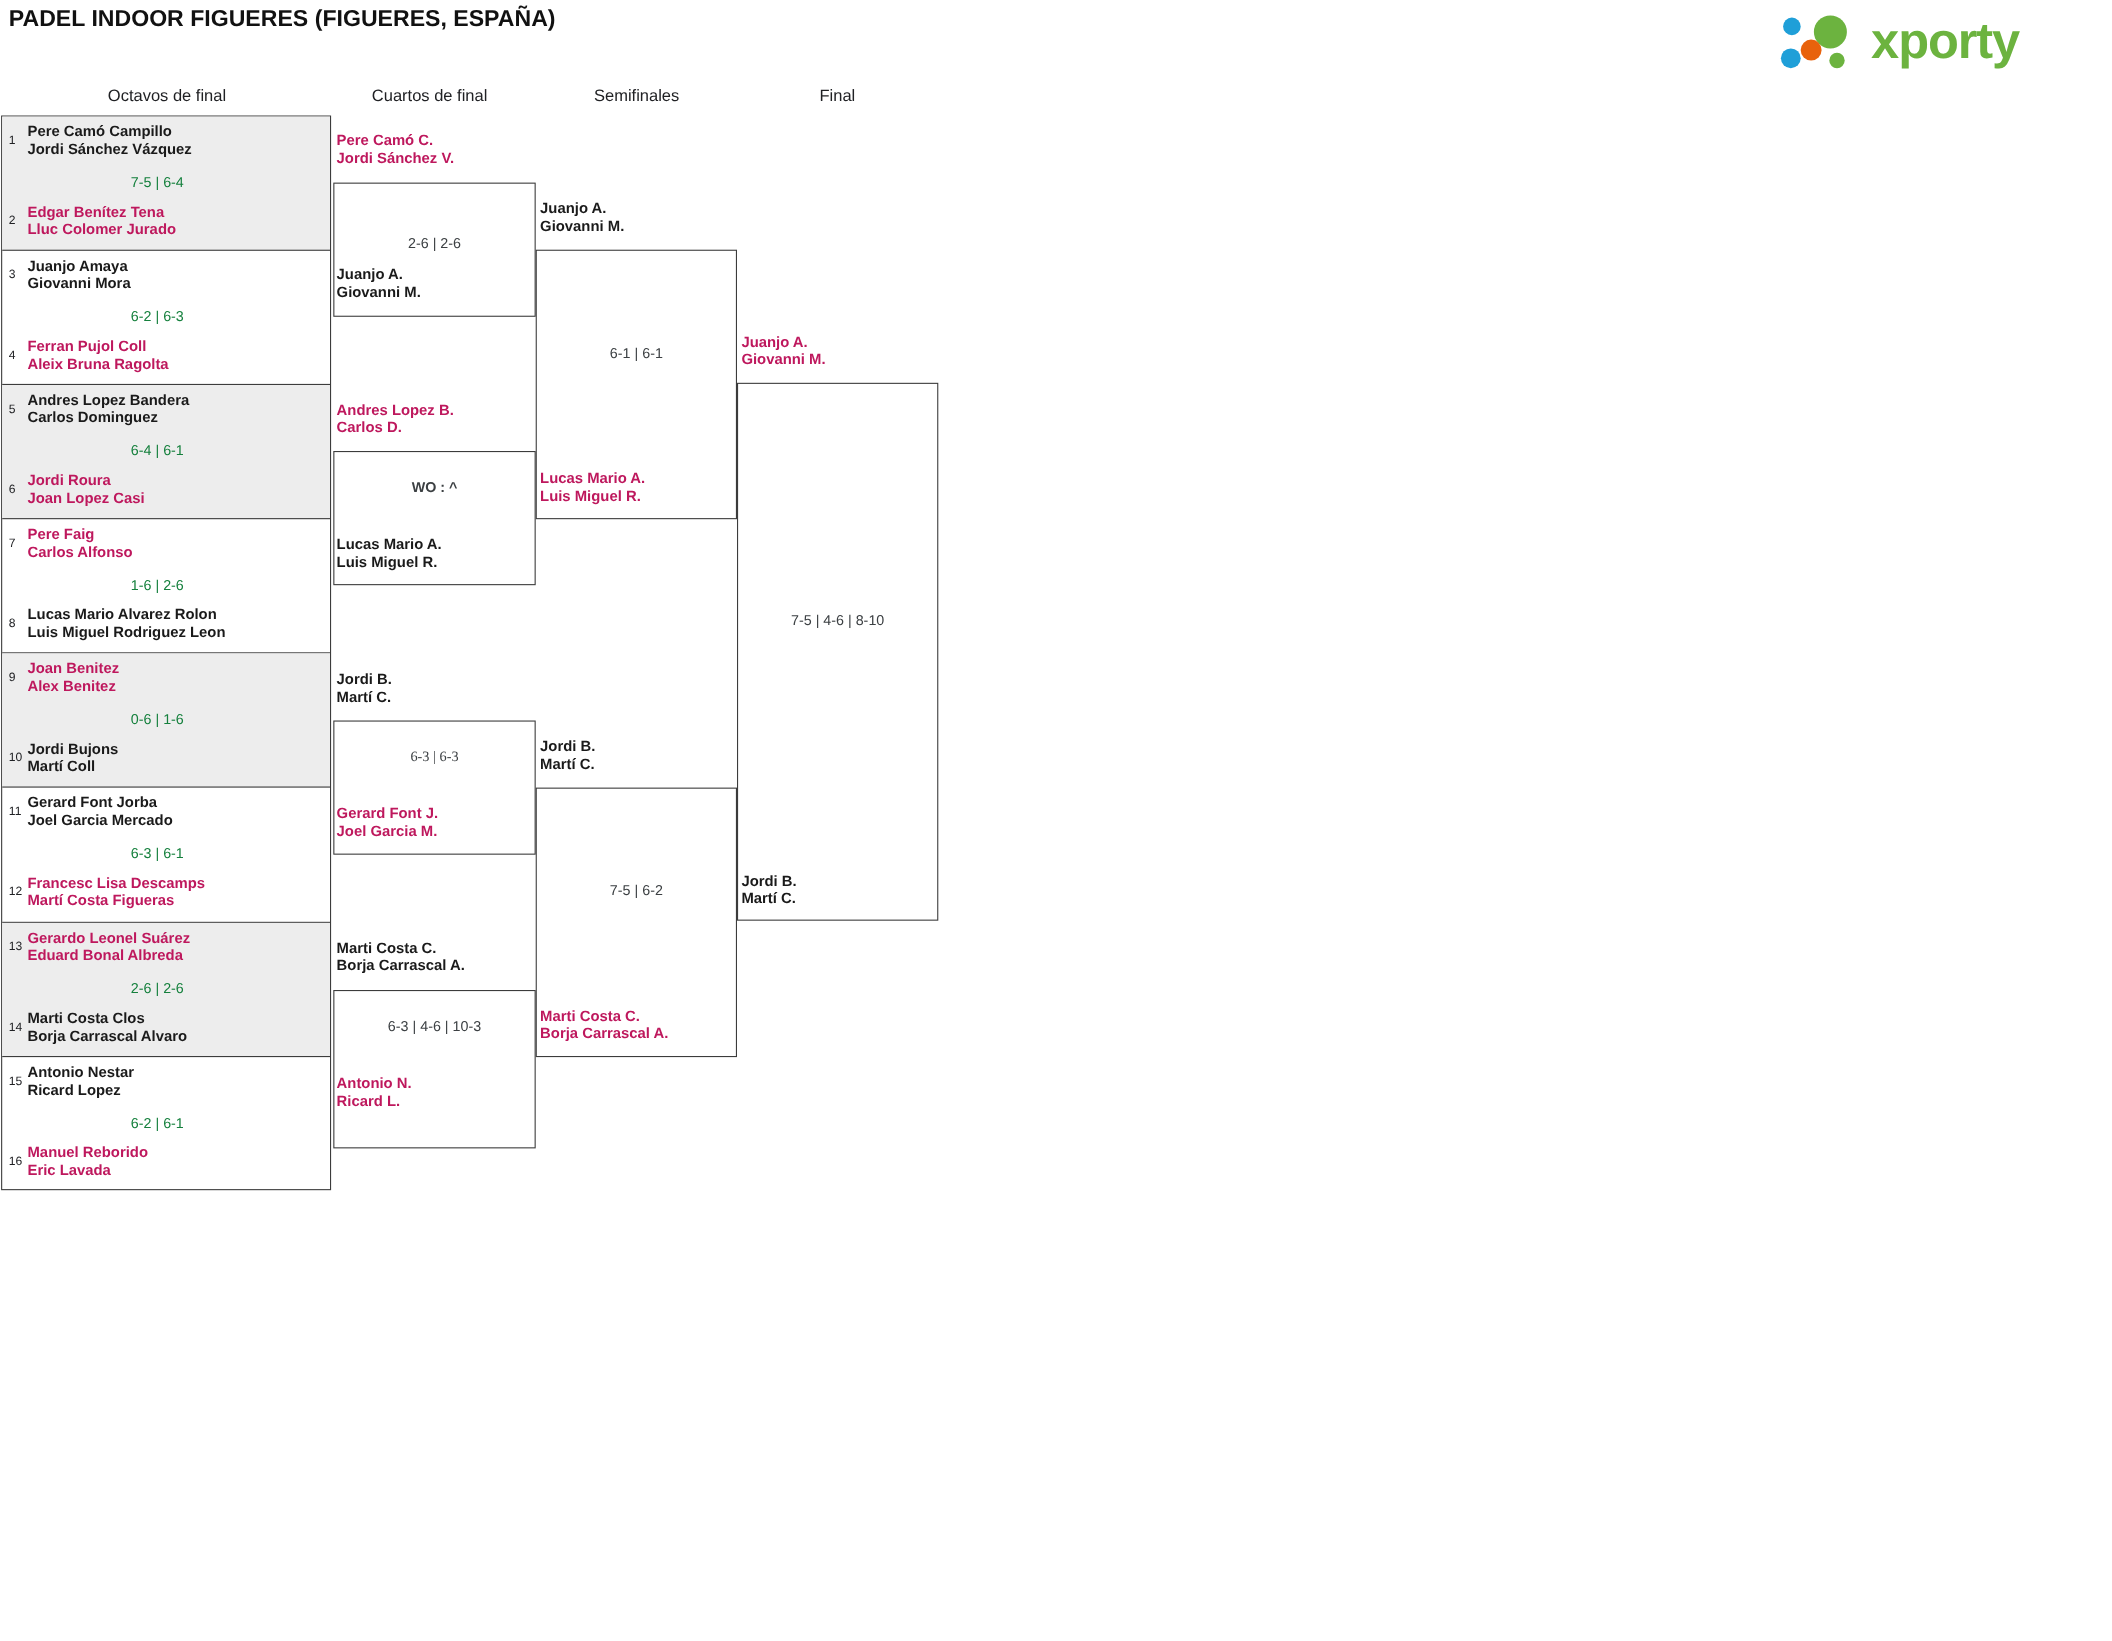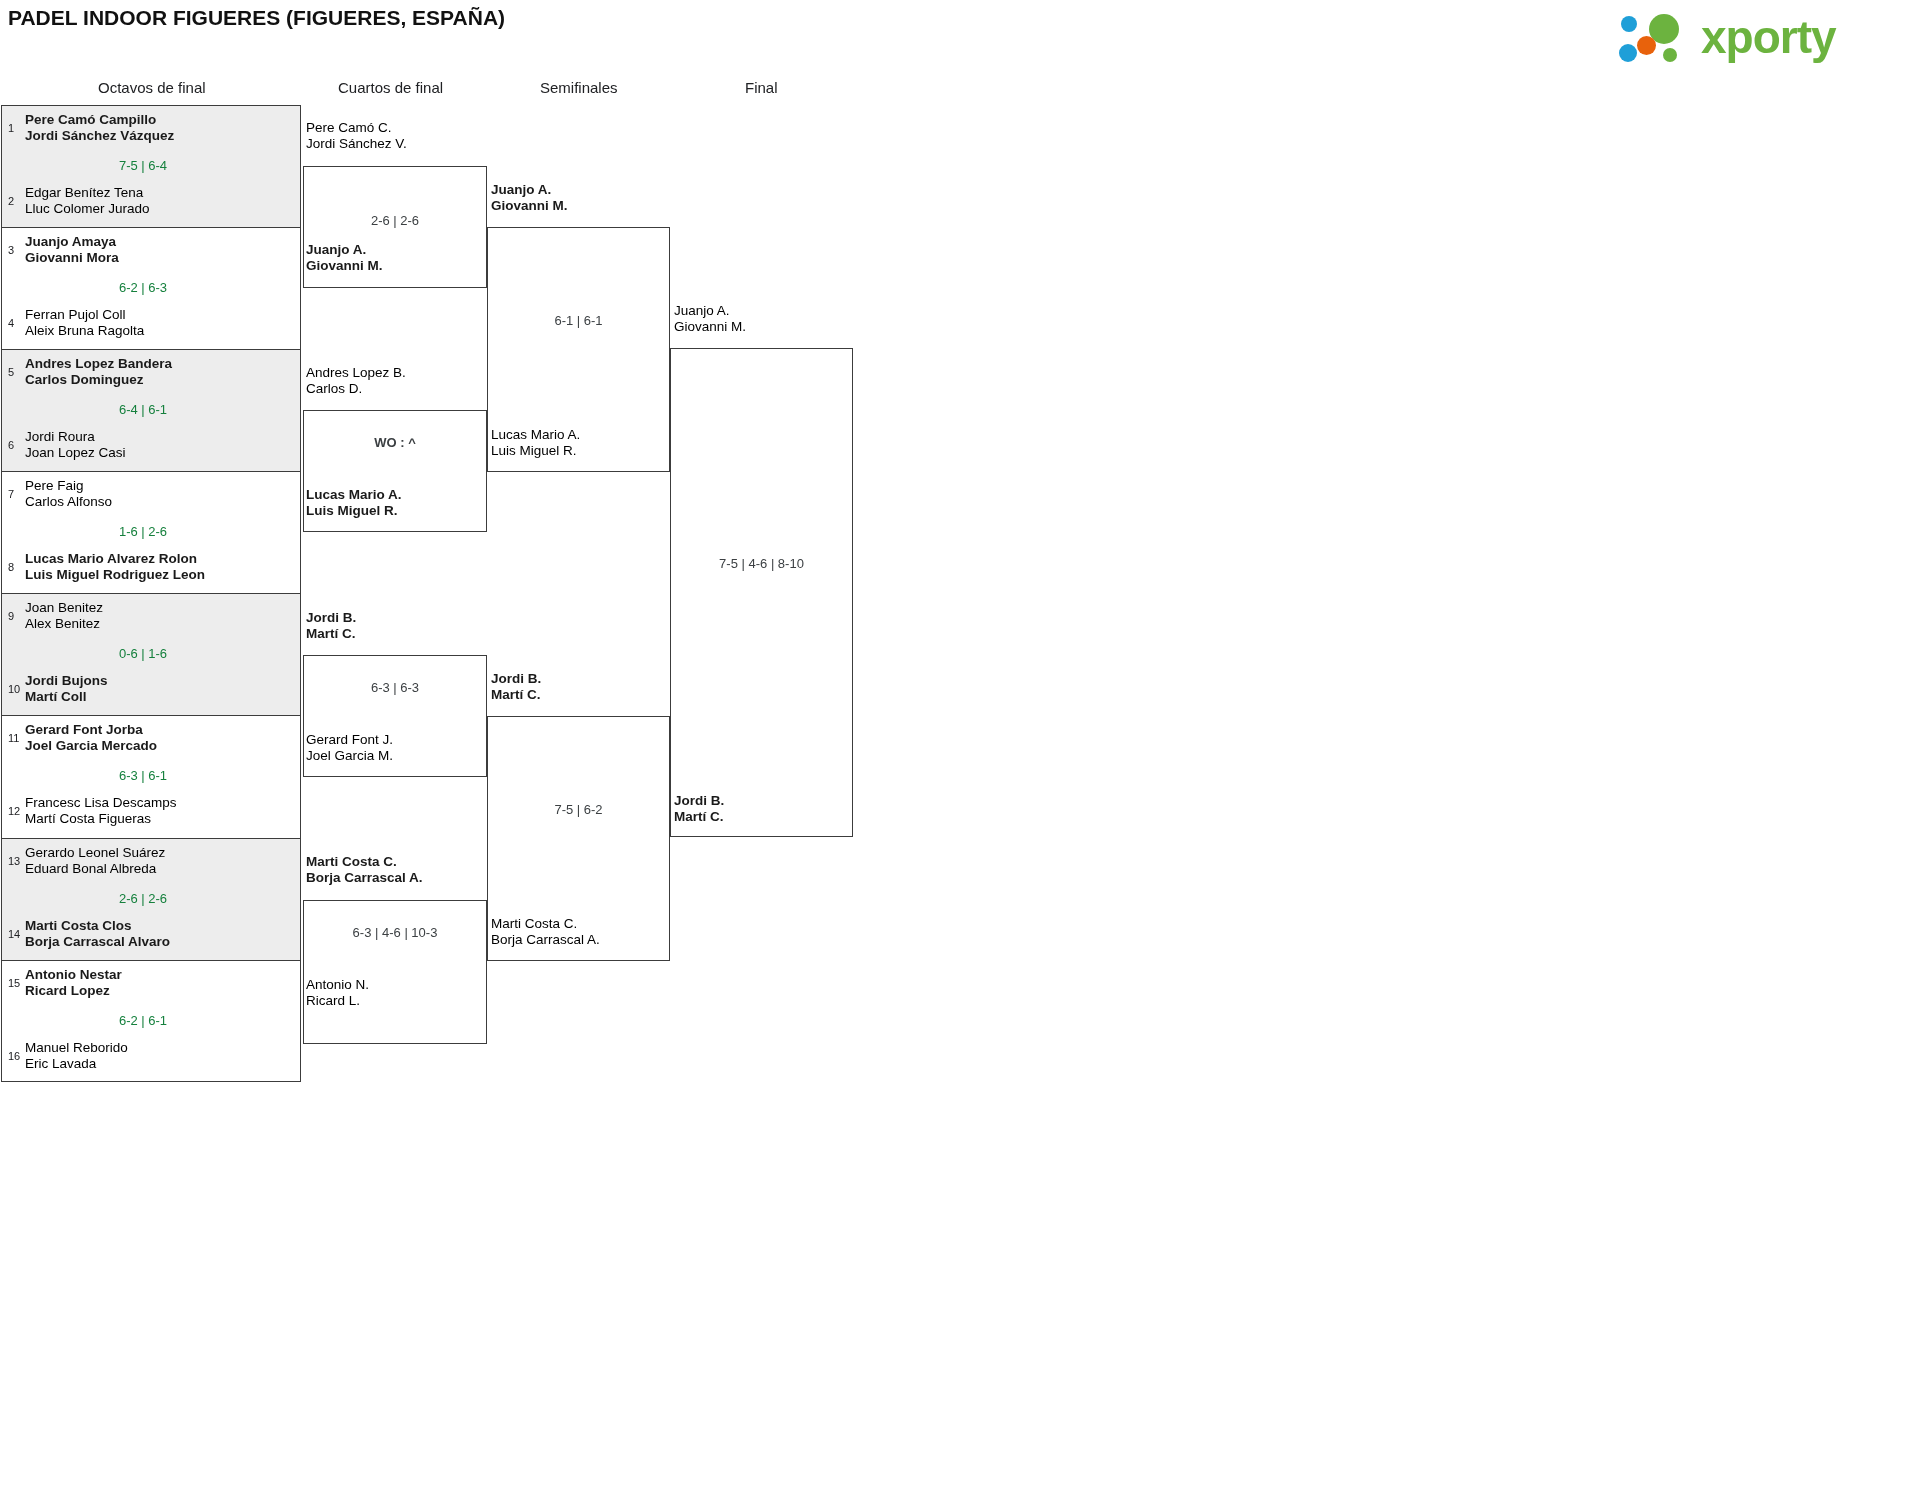--- a/index.html
+++ b/index.html
@@ -33,21 +33,21 @@
   .r1-match.last{border-bottom:none;}
   .r1-match.shaded{background:#ededed;}
   .seed{position:absolute;left:6px;font-size:11px;color:#202124;line-height:12px;}
   .seed.top{top:16px;}
   .seed.bot{top:89px;}
   .pair{position:absolute;left:23px;font-size:13.5px;line-height:16px;white-space:nowrap;}
   .pair.top{top:6px;}
   .pair.bot{top:79px;}
   .pair .nm{display:block;}
   .win{font-weight:700;color:#1a1a1a;}
-  .lose{font-weight:400;color:#000000;}
+  .lose{font-weight:700;color:#be185d;}
   .r1-score{position:absolute;left:0;right:0;top:52px;text-align:center;
             font-size:13px;color:#15803d;padding-right:16px;}
 
   
   .bracket-box{position:absolute;border:1px solid #3c3c3c;box-sizing:border-box;background:transparent;}
   .box-score{position:absolute;left:0;right:0;text-align:center;font-size:13px;color:#3c4043;}
 
   
   .adv{position:absolute;font-size:13.5px;line-height:16px;white-space:nowrap;}
   .adv .nm{display:block;}
@@ -212,21 +212,21 @@
 
 <div class="adv win" style="left:306px;top:487px;">
   <span class="nm">Lucas Mario A.</span>
     <span class="nm">Luis Miguel R.</span>
 </div>
 
 <div class="adv win" style="left:306px;top:610px;">
   <span class="nm">Jordi B.</span>
     <span class="nm">Martí C.</span>
 </div>
-<div class="bracket-box" style="left:303px;top:655px;width:184px;height:122px;">
+<div class="bracket-box" style="left:303px;top:655px;width:184px;height:122px;font-family:Liberation Serif, serif;">
   <span class="box-score" style="top:24px;">6-3 | 6-3</span>
 </div>
 <div class="adv lose" style="left:306px;top:732px;">
   <span class="nm">Gerard Font J.</span>
     <span class="nm">Joel Garcia M.</span>
 </div>
 
 <div class="adv win" style="left:306px;top:854px;">
   <span class="nm">Marti Costa C.</span>
     <span class="nm">Borja Carrascal A.</span>

